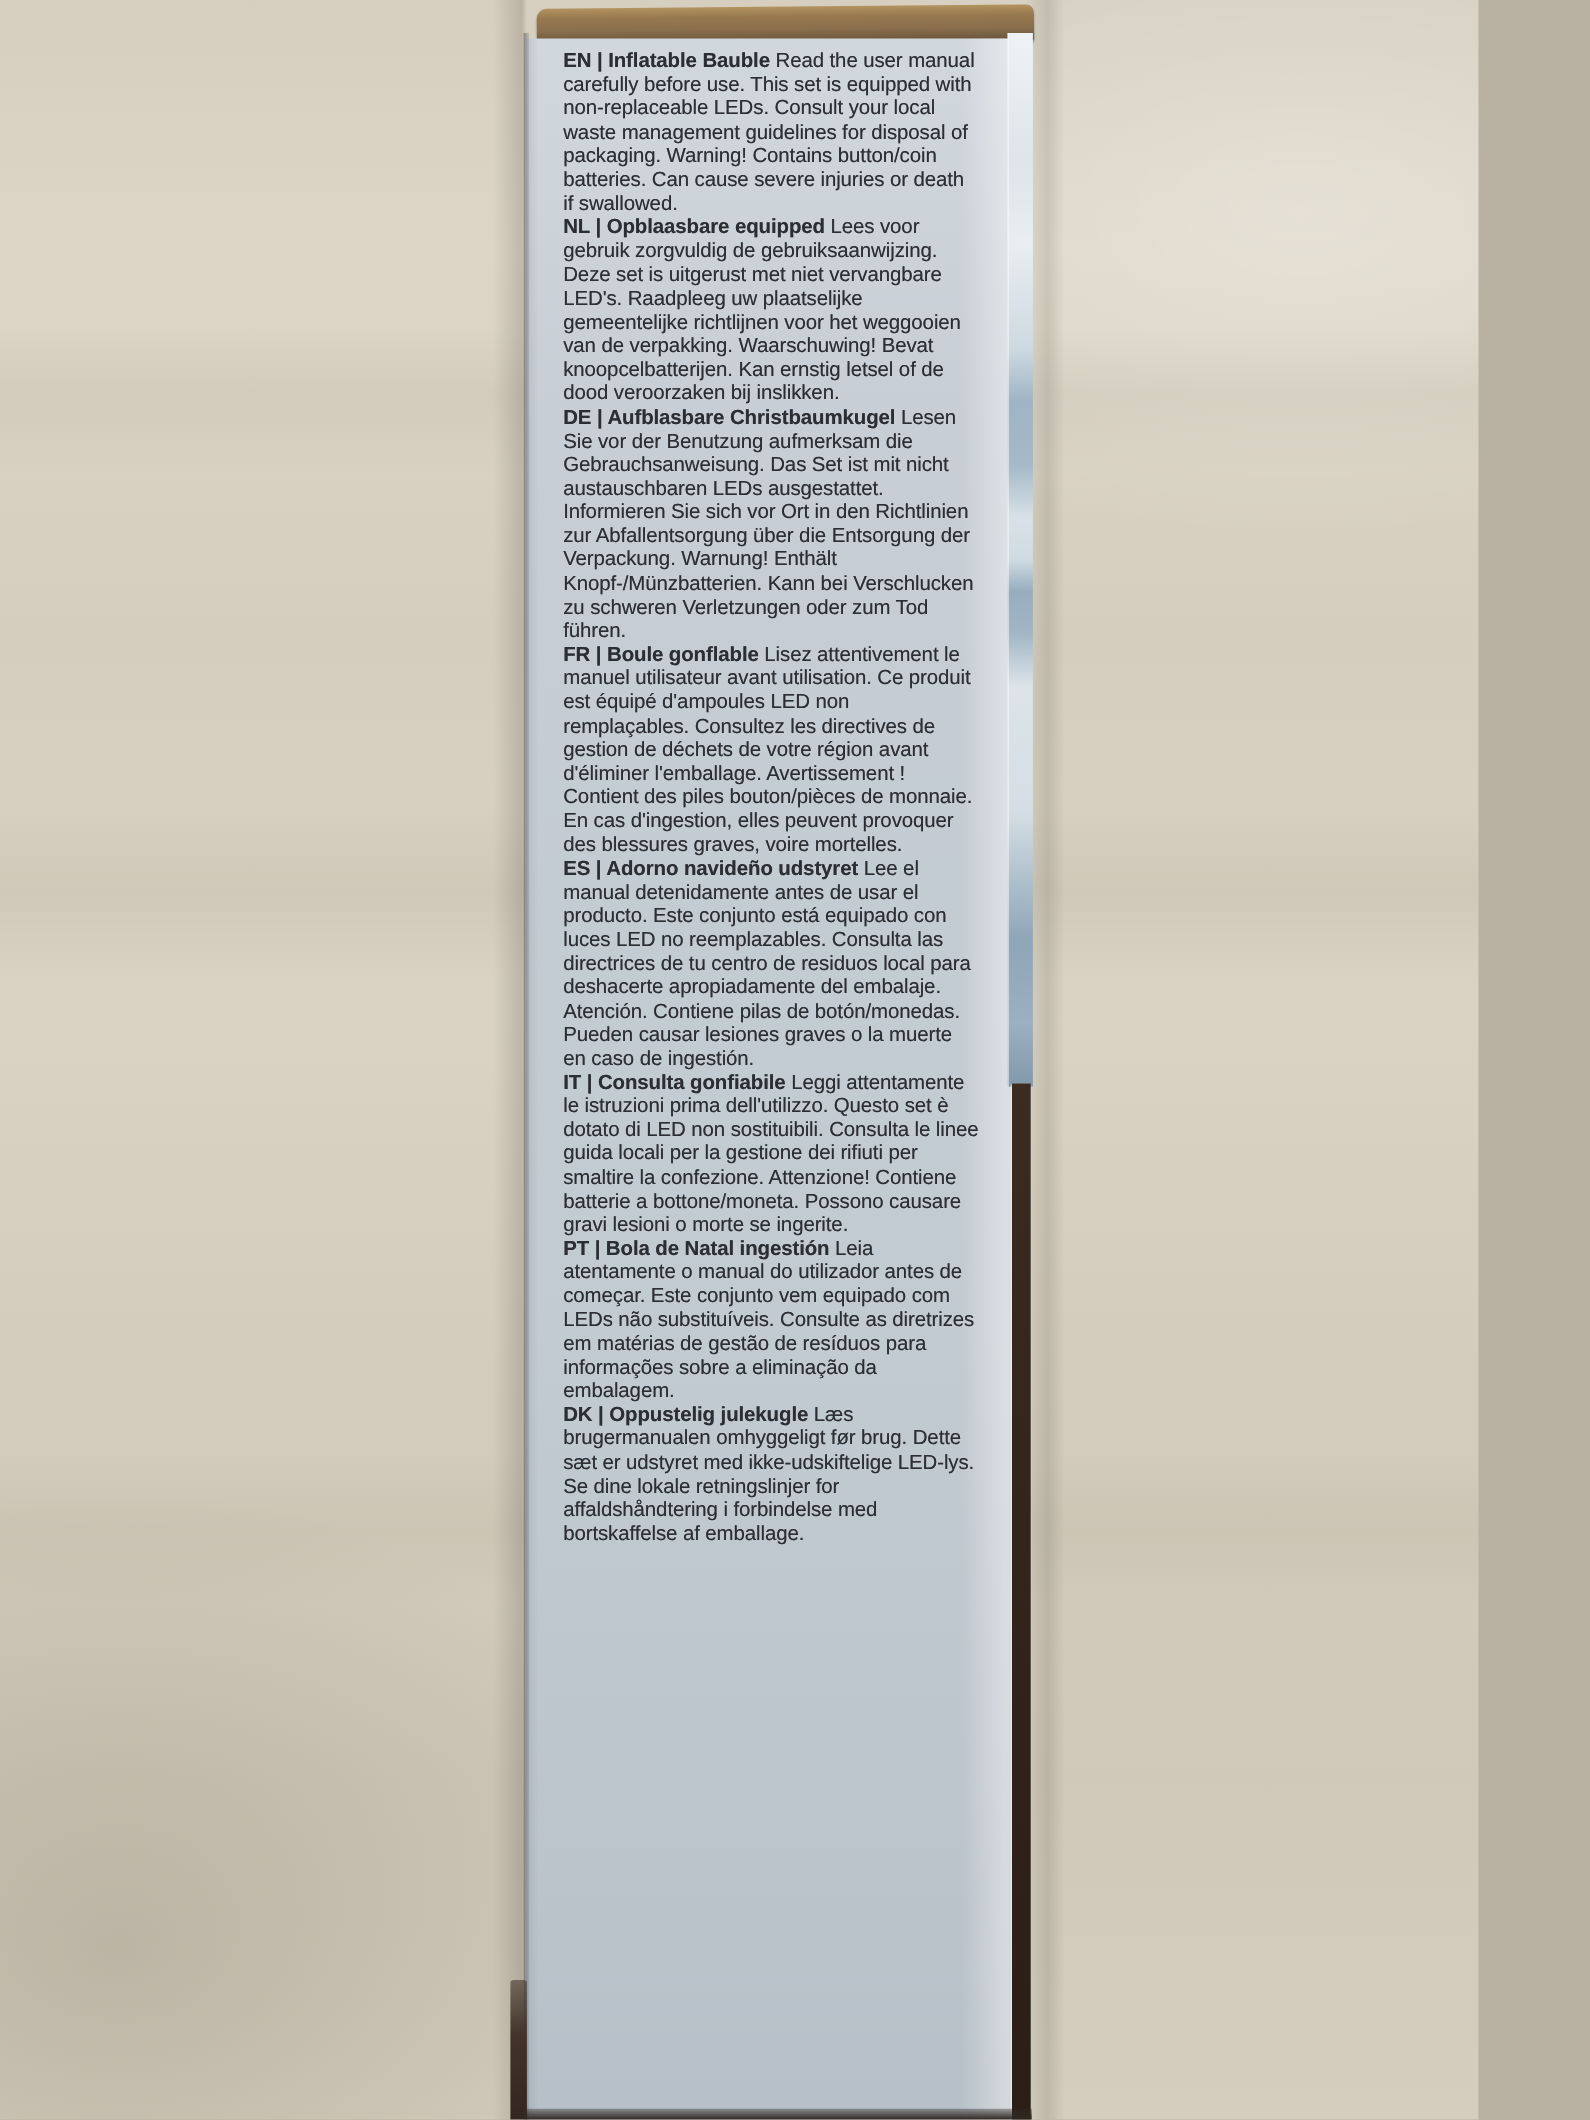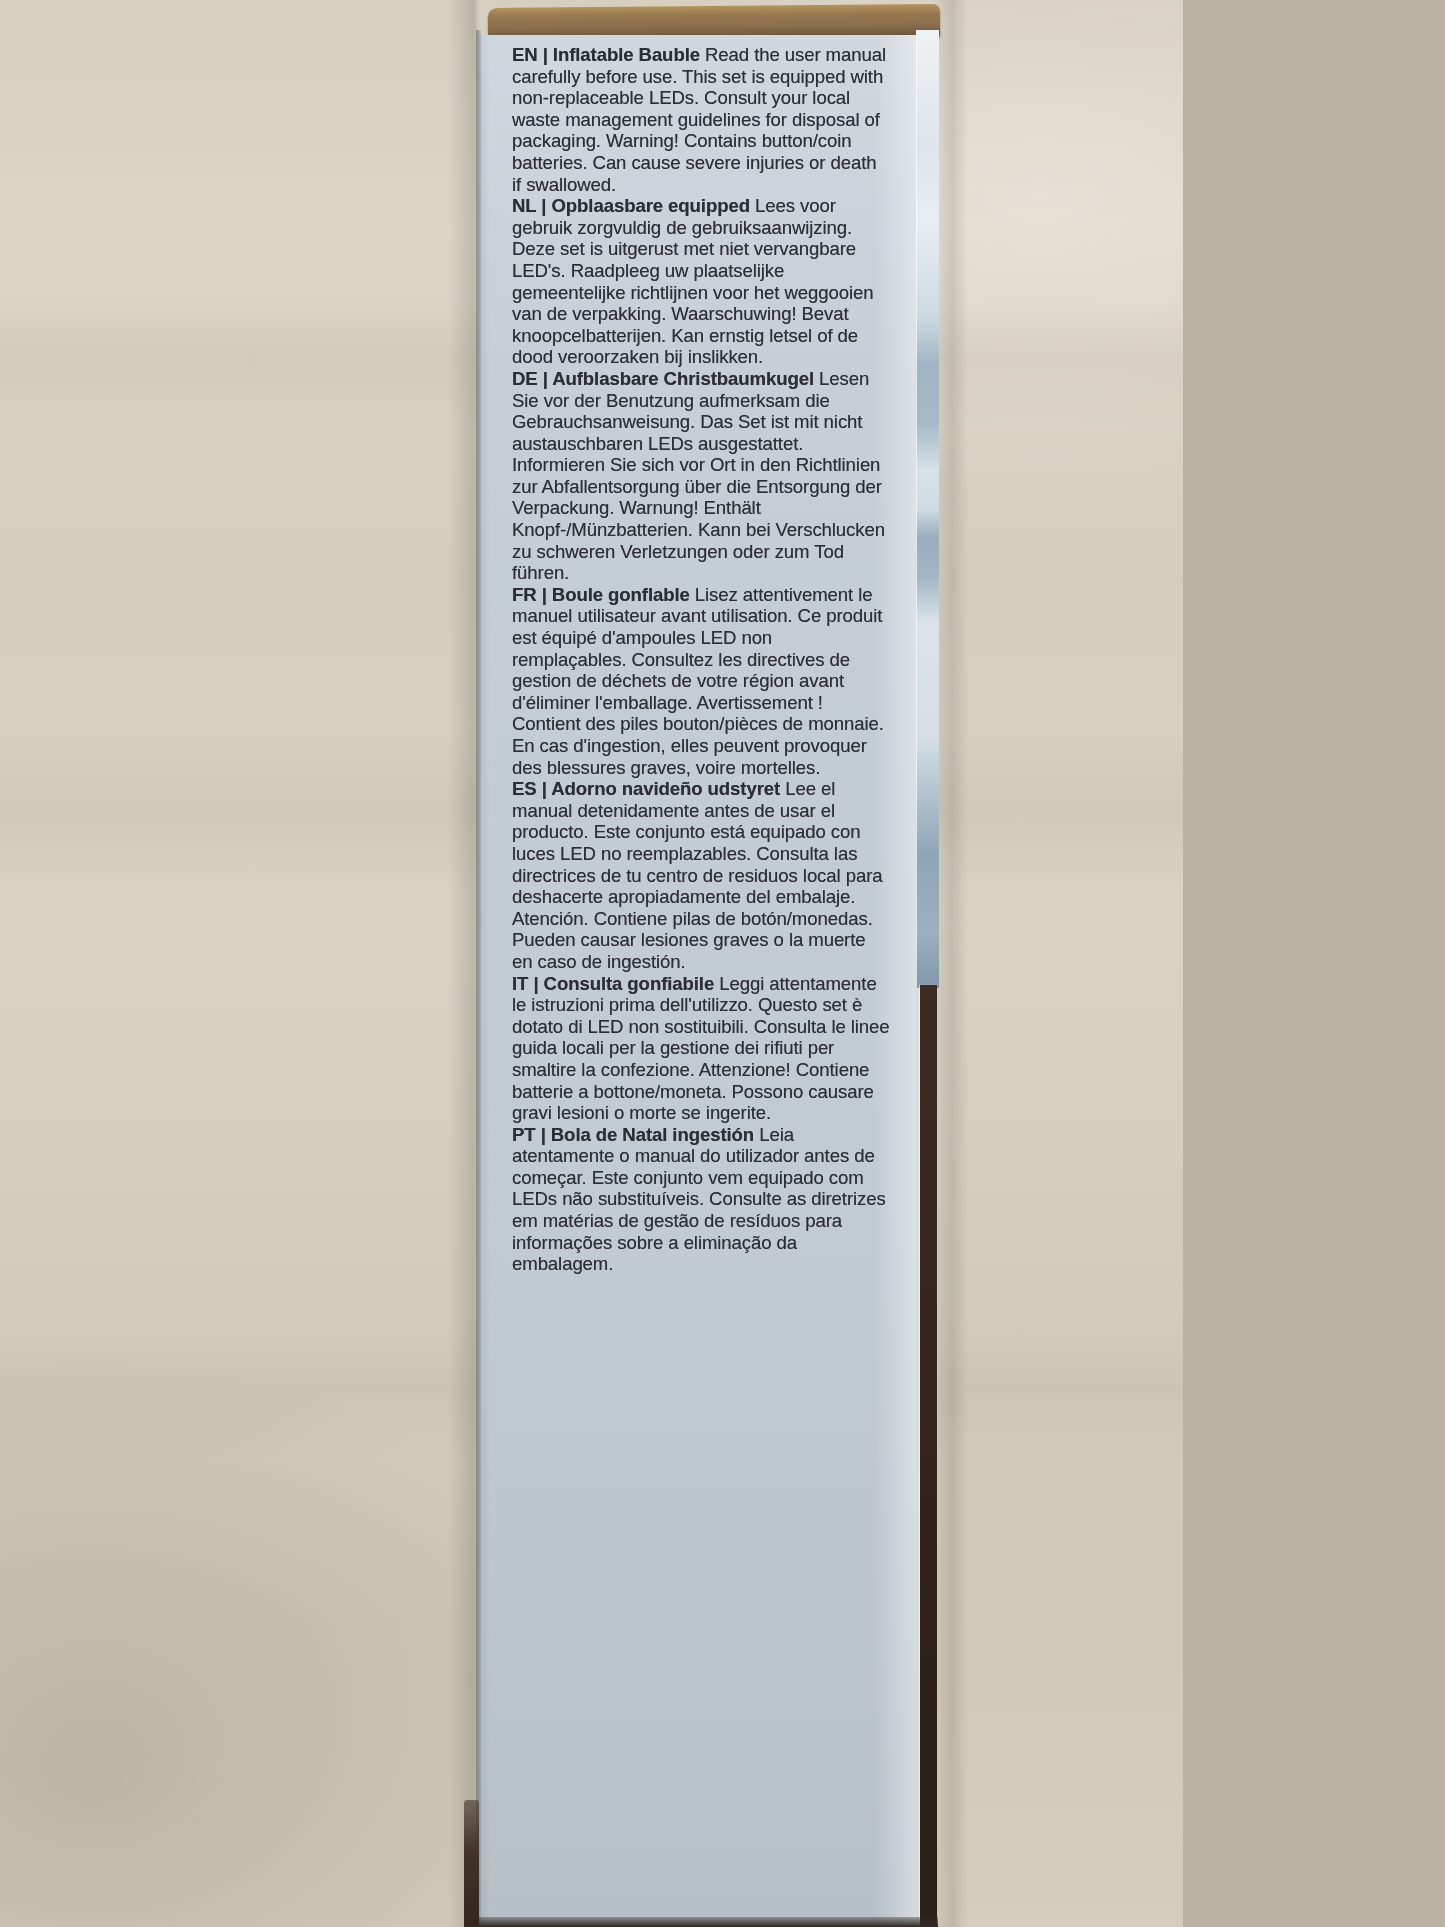--- a/index.html
+++ b/index.html
@@ -3,21 +3,21 @@
 <meta charset="utf-8">
 <style>
   html, body {
     margin: 0;
     padding: 0;
     background: #b9b2a2;
     font-family: "Liberation Sans", "DejaVu Sans", sans-serif;
   }
   .scene {
     position: relative;
-    width: 1183px;
+    width: 1344px;
     height: 1927px;
     overflow: hidden;
     background:
       radial-gradient(ellipse 900px 500px at 88% 10%, rgba(255,255,255,0.28), rgba(255,255,255,0) 60%),
       radial-gradient(ellipse 900px 700px at 8% 92%, rgba(70,62,45,0.16), rgba(70,62,45,0) 60%),
       linear-gradient(180deg, var(--background, #d6cfc0) 0%, #ddd6c7 12%, #d5cebe 30%,
                       #dad3c4 48%, #d3ccbc 66%, #d0c9b9 84%, #d5cebe 100%);
   }
   
   .crease {
@@ -142,14 +142,15 @@
   <div class="box-bottom"></div>
 
   <div class="instructions" id="sections-container">
       <p class="lang-section"><b>EN | Inflatable Bauble</b> Read the user manual carefully before use. This set is equipped with non-replaceable LEDs. Consult your local waste management guidelines for disposal of packaging. Warning! Contains button/coin batteries. Can cause severe injuries or death if swallowed.</p>
       <p class="lang-section"><b>NL | Opblaasbare equipped</b> Lees voor gebruik zorgvuldig de gebruiksaanwijzing. Deze set is uitgerust met niet vervangbare LED's. Raadpleeg uw plaatselijke gemeentelijke richtlijnen voor het weggooien van de verpakking. Waarschuwing! Bevat knoopcelbatterijen. Kan ernstig letsel of de dood veroorzaken bij inslikken.</p>
       <p class="lang-section"><b>DE | Aufblasbare Christbaumkugel</b> Lesen Sie vor der Benutzung aufmerksam die Gebrauchsanweisung. Das Set ist mit nicht austauschbaren LEDs ausgestattet. Informieren Sie sich vor Ort in den Richtlinien zur Abfallentsorgung über die Entsorgung der Verpackung. Warnung! Enthält Knopf-/Münzbatterien. Kann bei Verschlucken zu schweren Verletzungen oder zum Tod führen.</p>
       <p class="lang-section"><b>FR | Boule gonflable</b> Lisez attentivement le manuel utilisateur avant utilisation. Ce produit est équipé d'ampoules LED non remplaçables. Consultez les directives de gestion de déchets de votre région avant d'éliminer l'emballage. Avertissement ! Contient des piles bouton/pièces de monnaie. En cas d'ingestion, elles peuvent provoquer des blessures graves, voire mortelles.</p>
       <p class="lang-section"><b>ES | Adorno navideño udstyret</b> Lee el manual detenidamente antes de usar el producto. Este conjunto está equipado con luces LED no reemplazables. Consulta las directrices de tu centro de residuos local para deshacerte apropiadamente del embalaje. Atención. Contiene pilas de botón/monedas. Pueden causar lesiones graves o la muerte en caso de ingestión.</p>
       <p class="lang-section"><b>IT | Consulta gonfiabile</b> Leggi attentamente le istruzioni prima dell'utilizzo. Questo set è dotato di LED non sostituibili. Consulta le linee guida locali per la gestione dei rifiuti per smaltire la confezione. Attenzione! Contiene batterie a bottone/moneta. Possono causare gravi lesioni o morte se ingerite.</p>
       <p class="lang-section"><b>PT | Bola de Natal ingestión</b> Leia atentamente o manual do utilizador antes de começar. Este conjunto vem equipado com LEDs não substituíveis. Consulte as diretrizes em matérias de gestão de resíduos para informações sobre a eliminação da embalagem.</p>
+      <p class="lang-section"><b>DK | Oppustelig julekugle</b> Læs brugermanualen omhyggeligt før brug. Dette sæt er udstyret med ikke-udskiftelige LED-lys. Se dine lokale retningslinjer for affaldshåndtering i forbindelse med bortskaffelse af emballage.</p>
     </div>
 </div>
 
 </body></html>

